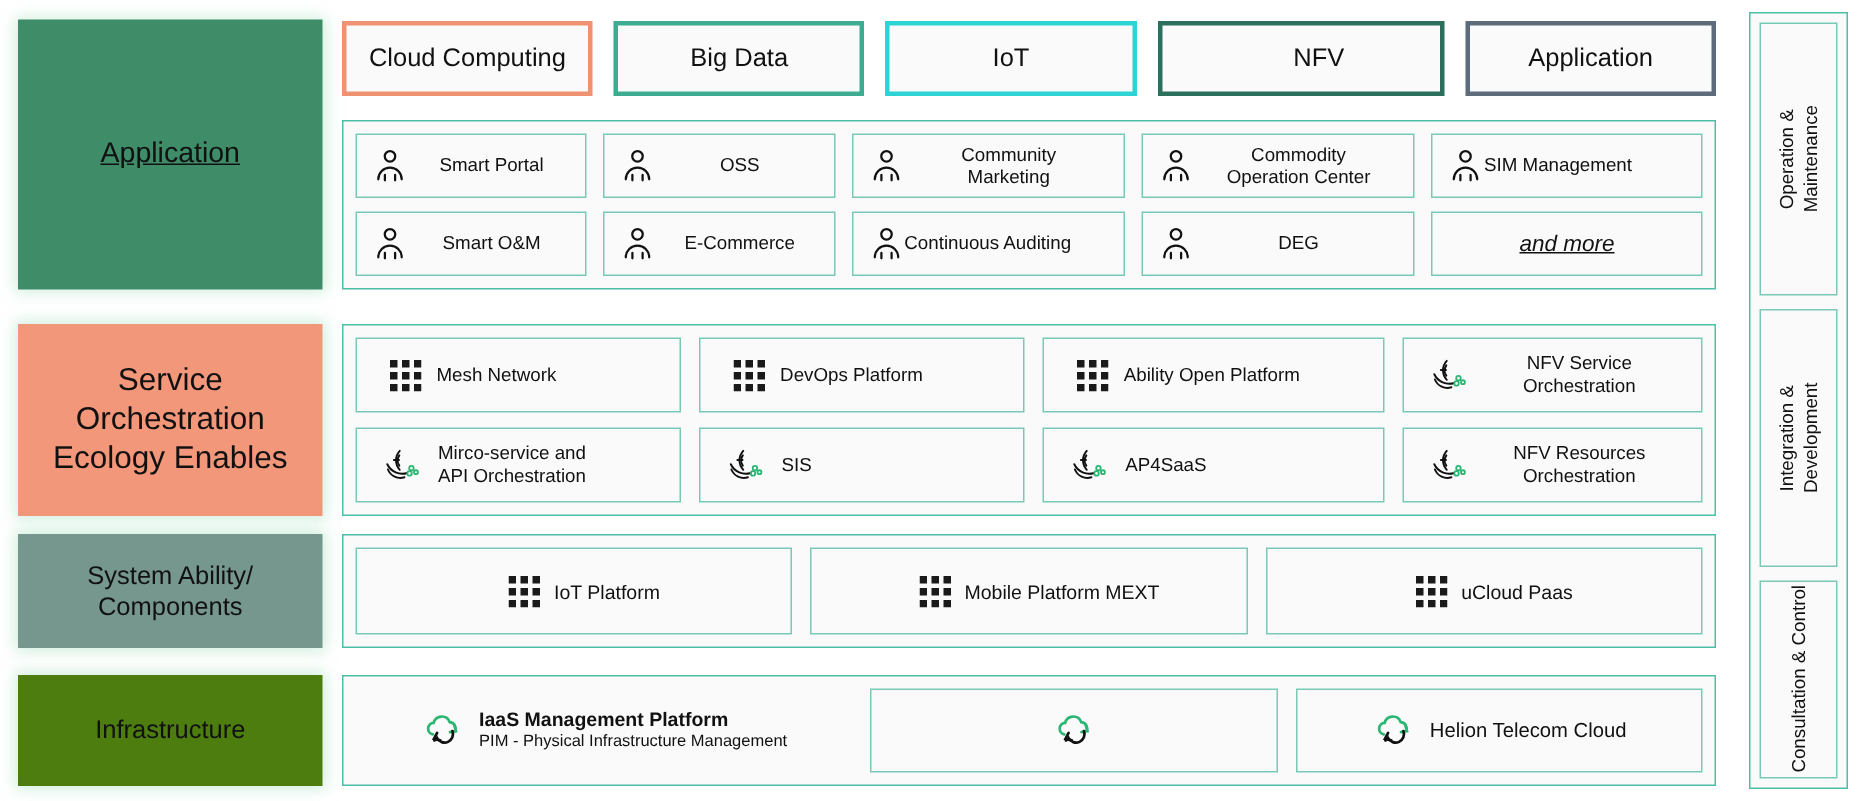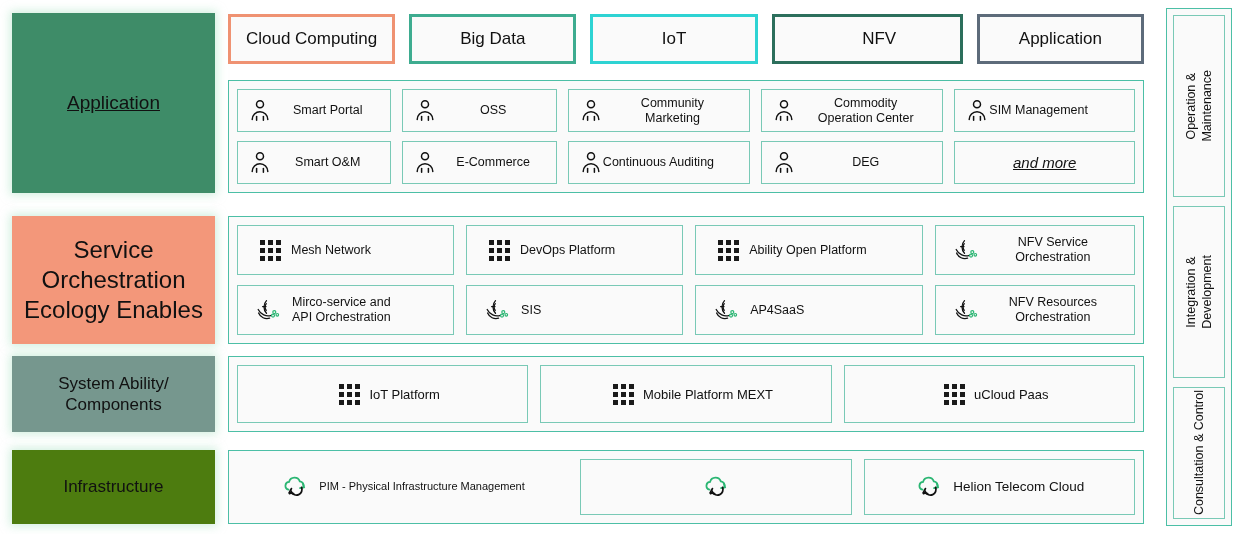--- a/index.html
+++ b/index.html
@@ -25,21 +25,21 @@
   
   .layer-label {
     position: absolute;
     display: flex; align-items: center; justify-content: center;
     text-align: center;
     color: #111;
     line-height: 1.25;
     box-shadow: 0 0 9px 2px rgba(170,225,195,.55);
   }
   #lbl-application       { left:12px;  top:13px;  width:203px; height:180px; background:#3e8c68; font-size:19px;text-decoration:underline; }
-  #lbl-service           { left:12px;  top:216px; width:203px; height:128px; background:#f3977a; font-size:24px; }
+  #lbl-service           { left:12px;  top:216px; width:203px; height:128px; background:#f3977a; font-size:21px; }
   #lbl-system            { left:12px;  top:356px; width:203px; height:76px;  background:#76978e; font-size:17px; }
   #lbl-infrastructure    { left:12px;  top:450px; width:203px; height:74px;  background:#4d7c0f; font-size:17px; }
 
   
   #tabrow { position:absolute; left:228px; top:14px; width:916px; height:50px; display:flex; gap:14px; }
   .tab {
     flex:1 1 0;
     display:flex; align-items:center; justify-content:center;
     background:#fafafa;
     font-size:17px; color:#111;
@@ -427,20 +427,21 @@
     <div id="inf-grid">
         <div class="inf-item plain">
           <span class="cloud">
     <svg viewBox="0 0 30 24" width="30" height="24" fill="none" stroke-linecap="round">
       <path d="M8.5 14.6 A3.9 3.9 0 0 1 9.1 6.9 A5.6 5.6 0 0 1 19.8 6.4 A4.2 4.2 0 0 1 23.4 12.2" stroke="#2bb673" stroke-width="1.8"></path>
       <path d="M22.8 8.3 l1.2 4.1 l-4.0 0.7" stroke="#2bb673" stroke-width="1.8" fill="none"></path>
       <path d="M21.6 12.4 A5.6 5.6 0 0 1 11.4 17.0 A3.9 3.9 0 0 1 9.6 18.6" stroke="#111" stroke-width="1.8"></path>
       <path d="M11.4 13.6 l-2.1 4.0 l4.2 1.0" stroke="#111" stroke-width="1.8" fill="none"></path>
     </svg></span>
           <span class="inf-text">
+       <span class="inf-title" style="display:block">IaaS Management Platform</span>
             <span class="inf-sub" style="display:block">PIM - Physical Infrastructure Management</span>
           </span>
         </div>
         <div class="inf-item innerbox">
           <span class="cloud">
     <svg viewBox="0 0 30 24" width="30" height="24" fill="none" stroke-linecap="round">
       <path d="M8.5 14.6 A3.9 3.9 0 0 1 9.1 6.9 A5.6 5.6 0 0 1 19.8 6.4 A4.2 4.2 0 0 1 23.4 12.2" stroke="#2bb673" stroke-width="1.8"></path>
       <path d="M22.8 8.3 l1.2 4.1 l-4.0 0.7" stroke="#2bb673" stroke-width="1.8" fill="none"></path>
       <path d="M21.6 12.4 A5.6 5.6 0 0 1 11.4 17.0 A3.9 3.9 0 0 1 9.6 18.6" stroke="#111" stroke-width="1.8"></path>
       <path d="M11.4 13.6 l-2.1 4.0 l4.2 1.0" stroke="#111" stroke-width="1.8" fill="none"></path>

